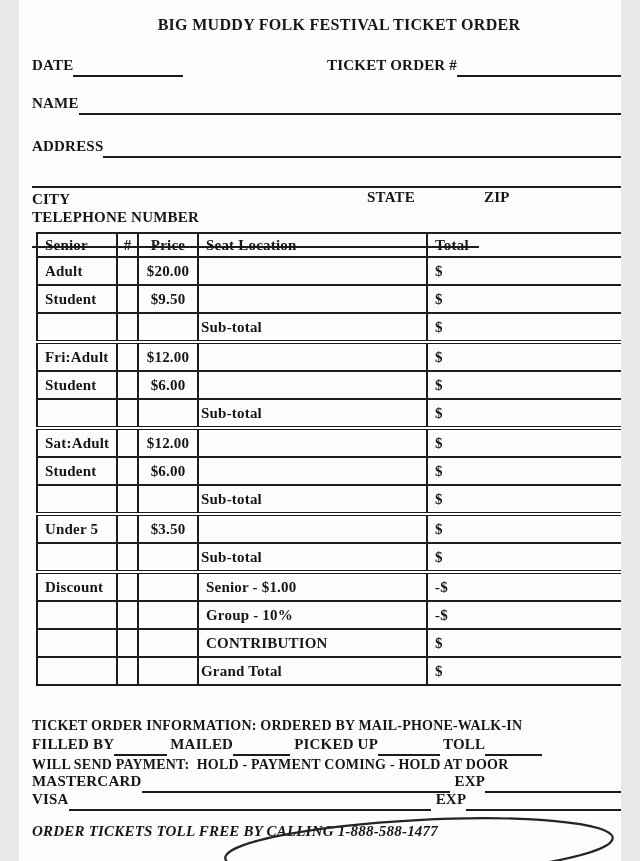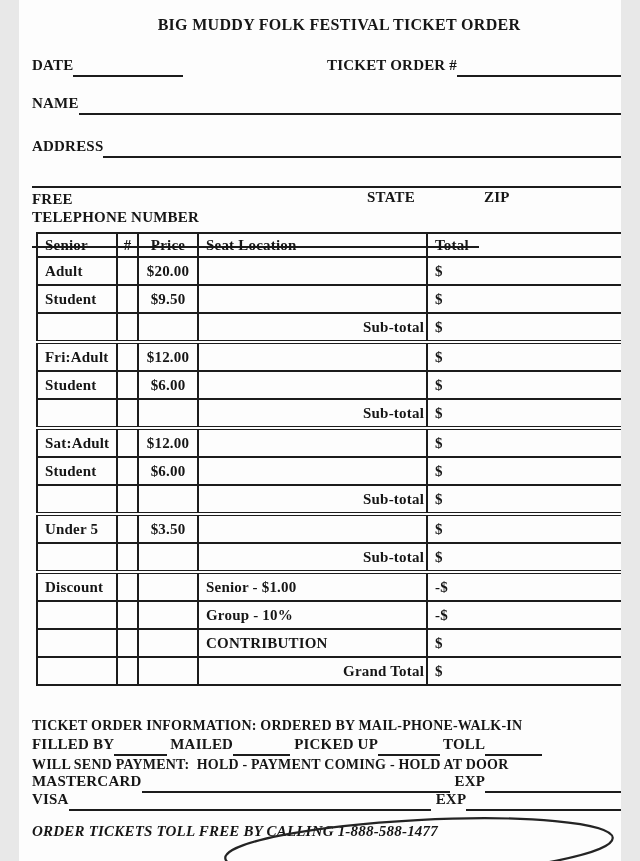--- a/index.html
+++ b/index.html
@@ -19,21 +19,21 @@
 
   table.tickets { border-collapse:collapse; table-layout:fixed; width:610px; }
   table.tickets td, table.tickets th {
     border:2px solid #1c1c1c; font-size:15px; font-weight:700;
     height:26px; padding:0 2px 0 7px; vertical-align:middle; text-align:left;
     overflow:hidden; letter-spacing:0.2px;
   }
   table.tickets th { height:22px; }
   table.tickets .qty   { padding:0; }
   table.tickets .price { text-align:center; padding:0 2px; }
-  table.tickets .center{ text-align:right; padding:0 2px; }
+  table.tickets .center{ text-align:left; padding:0 2px; }
   table.tickets th.qty { text-align:center; }
   tr.sep td { border-top:4px double #1c1c1c; }
 
   .tollfree { font-size:15px; font-style:italic; letter-spacing:0.2px; }
   svg.pen { position:absolute; pointer-events:none; }
 </style>
 </head>
 <body>
 
 <div class="page">
@@ -54,21 +54,21 @@
       <span class="ul" style="width:563px;"></span>
   </div>
 
   <div class="abs row" style="top:137px; left:13px;">
     <span class="lbl">ADDRESS</span>
       <span class="ul" style="width:537px;"></span>
   </div>
 
   <div class="abs hline" style="top:186px; left:13px; width:610px;"></div>
 
-  <div class="abs lbl" style="top:190px; left:13px;">FREE</div>
+  <div class="abs lbl" style="top:190px; left:13px;">CITY</div>
   <div class="abs lbl" style="top:188px; left:348px;">STATE</div>
   <div class="abs lbl" style="top:188px; left:465px;">ZIP</div>
 
   <div class="abs row" style="top:208px; left:13px;flex-direction:column;">
     <span class="lbl">TELEPHONE NUMBER</span>
       <span class="ul" style="width:447px;"></span>
   </div>
 
   <table class="tickets abs" style="top:232px; left:17px;">
     <colgroup>

